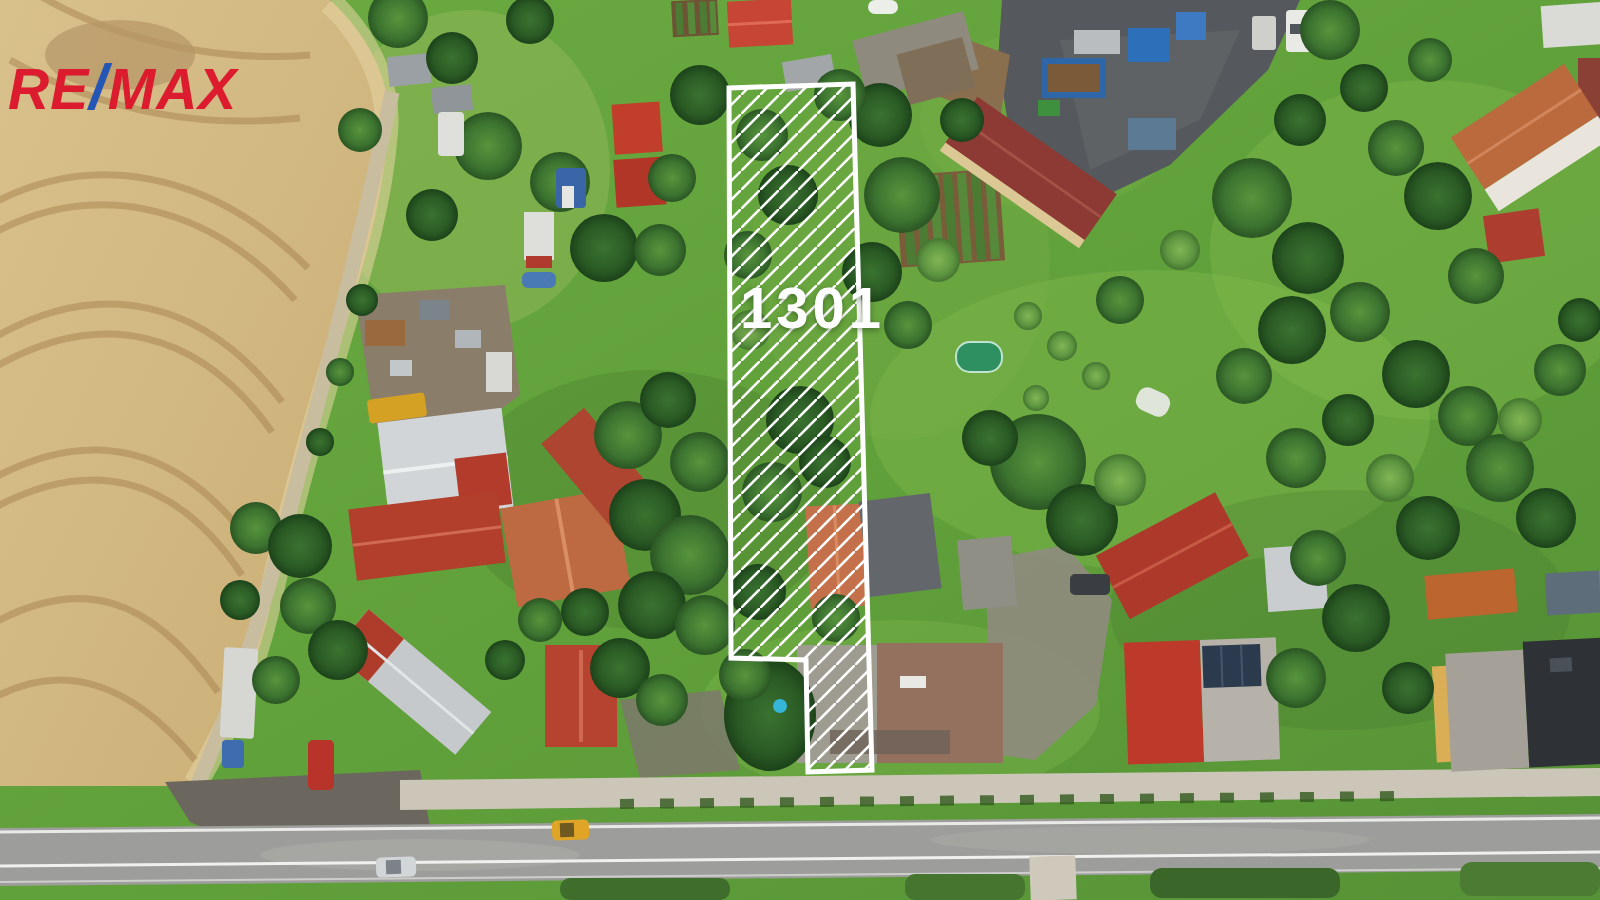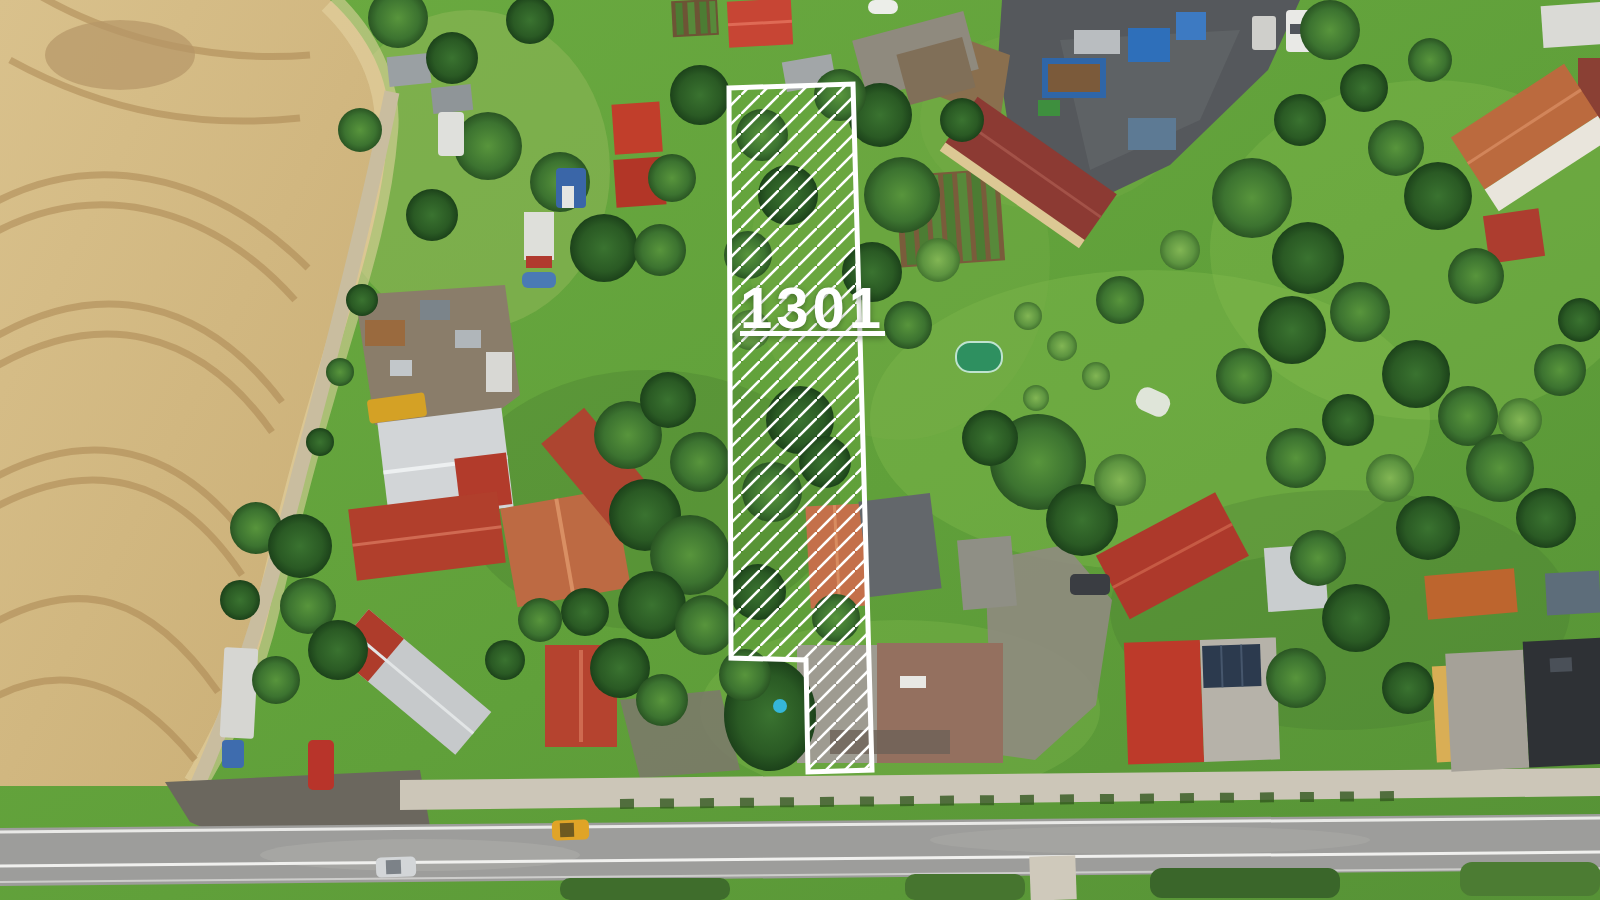--- a/index.html
+++ b/index.html
@@ -6,21 +6,21 @@
   #stage{position:relative;width:1600px;height:900px;overflow:hidden;
          font-family:"Liberation Sans",sans-serif;background:#63a03c;}
   #stage svg{position:absolute;left:0;top:0;}
   .overlay{position:absolute;color:#fff;}
   #remax-logo{left:8px;top:56px;font-size:57px;line-height:1;font-weight:bold;
               font-style:italic;letter-spacing:1px;white-space:nowrap;
               text-shadow:0 0 1px rgba(0,0,0,.08);}
   #remax-logo .seg-red{color:#dc1c2e;}
   #remax-logo .seg-blue{color:#2457b5;font-size:63px;}
   #area-label{left:740px;top:278px;text-align:center;
-              text-shadow:0 2px 6px rgba(20,40,15,.45);text-decoration:underline;}
+              text-shadow:0 2px 6px rgba(20,40,15,.45);}
   #area-label .val{font-size:58px;font-weight:bold;letter-spacing:4px;line-height:1.05;}
   #area-label .unit{font-size:46px;font-weight:bold;letter-spacing:2px;line-height:1.1;}
 </style>
 </head>
 <body>
 
 <div id="stage">
 
 <svg width="1600" height="900" viewBox="0 0 1600 900">
   <defs>
@@ -369,14 +369,17 @@
 
   <g>
     <polygon points="729,88 853,84 872,770 808,772 806,660 731,658" fill="url(#hatch)" stroke="#ffffff" stroke-width="5" stroke-linejoin="miter"></polygon>
   </g>
 </svg>
 
 <div id="area-label" class="overlay">
   <div class="val">1301</div>
 </div>
 
-
+<div id="remax-logo" class="overlay">
+  <span class="seg-red">RE</span><span class="seg-blue">/</span><span class="seg-red">MAX</span>
 </div>
 
+</div>
+
 </body></html>

